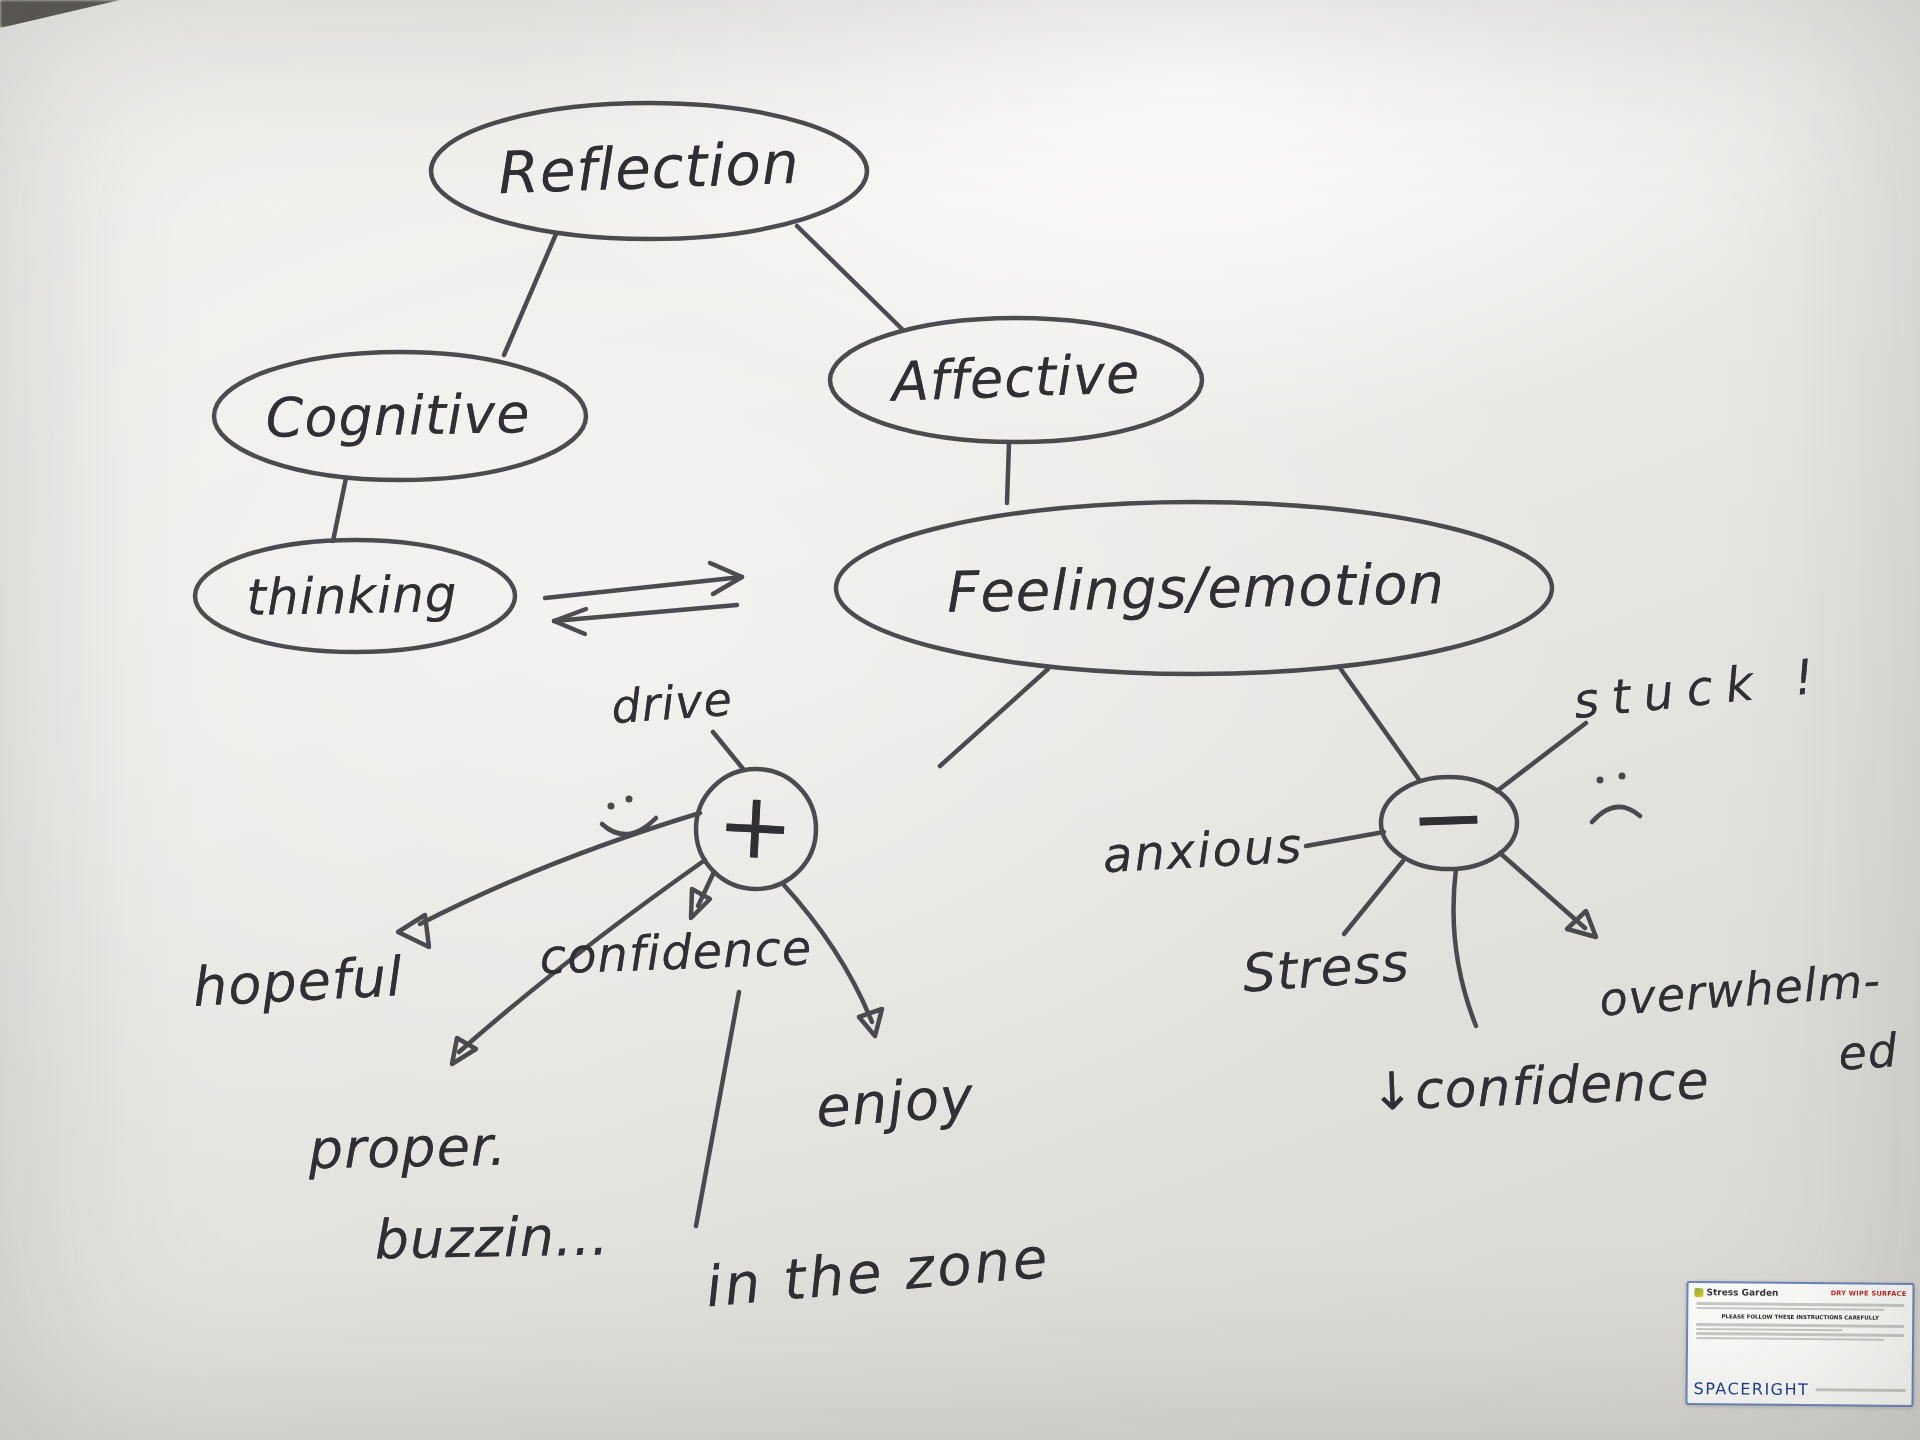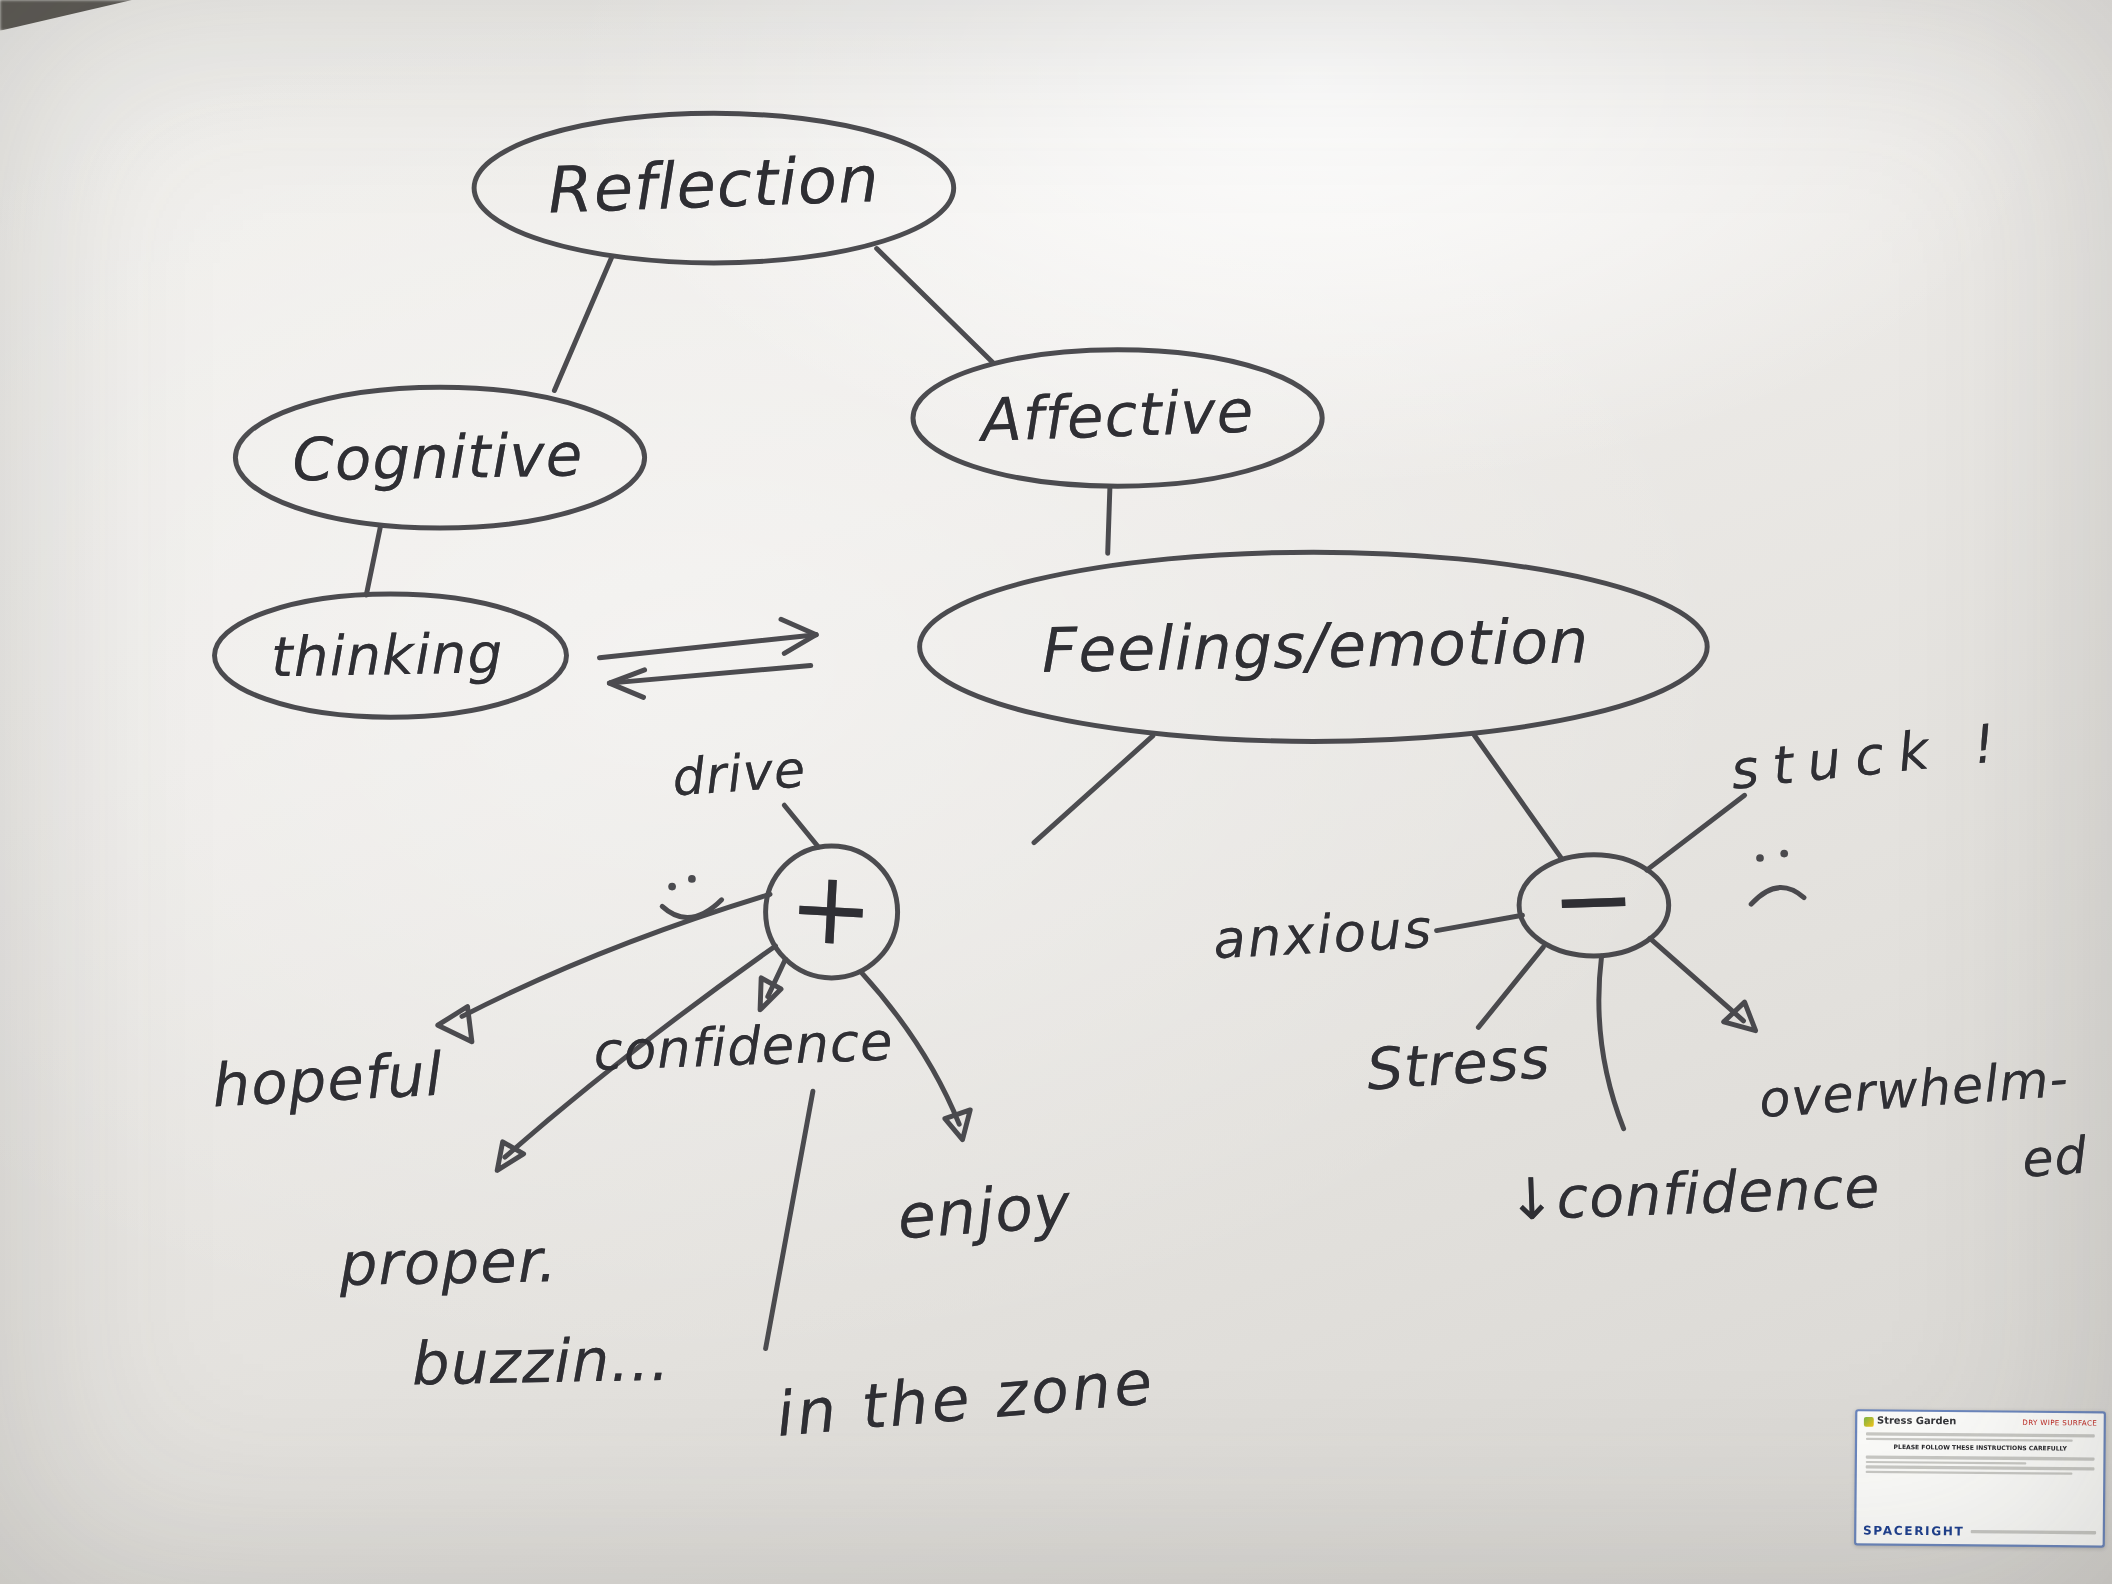--- a/index.html
+++ b/index.html
@@ -33,28 +33,28 @@
     position:absolute; left:1686px; top:1282px; width:228px; height:124px;
     background:#fcfcfa; border:2px solid #6b86bd; border-radius:3px;
     z-index:5; transform:rotate(.5deg);
     box-shadow:0 1px 4px rgba(0,0,0,.18);
     display:flex; flex-direction:column; overflow:hidden;
   }
   .sticker-head { display:flex; align-items:center; gap:3px; padding:4px 6px 2px; }
   .sticker-brand { font-size:9px; font-weight:bold; color:#35363a; }
   .sticker-logo { width:9px; height:9px; border-radius:2px;
     background:linear-gradient(135deg,#7ab648 0%, #f5c518 100%); flex:0 0 auto; }
-  .sticker-headline { font-size:6.5px; font-weight:normal; color:#c0251f; margin-left:auto; letter-spacing:.3px; }
+  .sticker-headline { font-size:6.5px; font-weight:bold; color:#c0251f; margin-left:auto; letter-spacing:.3px; }
   .fineprint { padding:1px 0; }
   .fp-line { height:2.5px; background:#c9c9c5; margin:2px 8px; border-radius:1px; }
   .fp-line.w80 { margin-right:28px; }
   .fp-line.w60 { margin-right:70px; }
   .sticker-warning { font-size:5.5px; font-weight:bold; color:#26262a; text-align:center; padding:1px 4px; }
   .sticker-footer { display:flex; align-items:center; gap:6px; padding:3px 6px 5px; margin-top:auto; }
-  .sticker-space { font-size:11px; font-weight:bold; color:#1d3f8f; letter-spacing:1.5px; }
+  .sticker-space { font-size:16px; font-weight:normal; color:#1d3f8f; letter-spacing:1.5px; }
   .sticker-footer .fp-line { flex:1; margin:0; }
 </style>
 </head>
 <body>
 
 <div class="board">
 
   <svg class="ink-layer" width="1920" height="1440" viewBox="0 0 1920 1440">
     <g stroke="#35353a" stroke-width="4.5" fill="none" stroke-linecap="round" stroke-linejoin="round" opacity="0.88">
 

